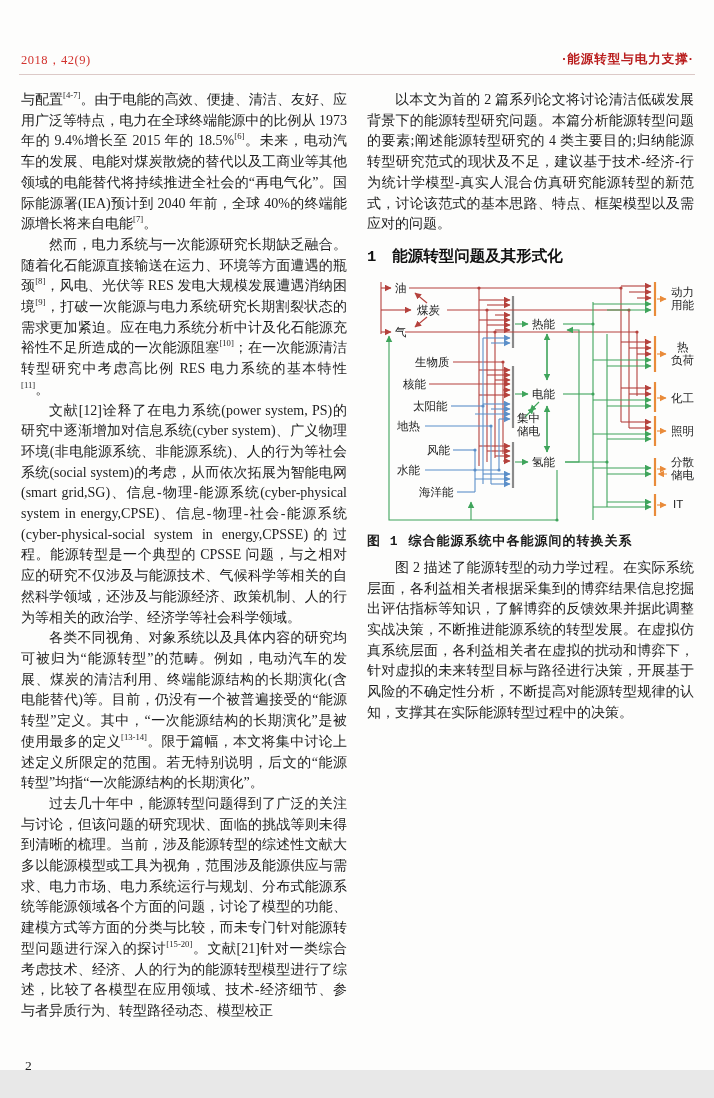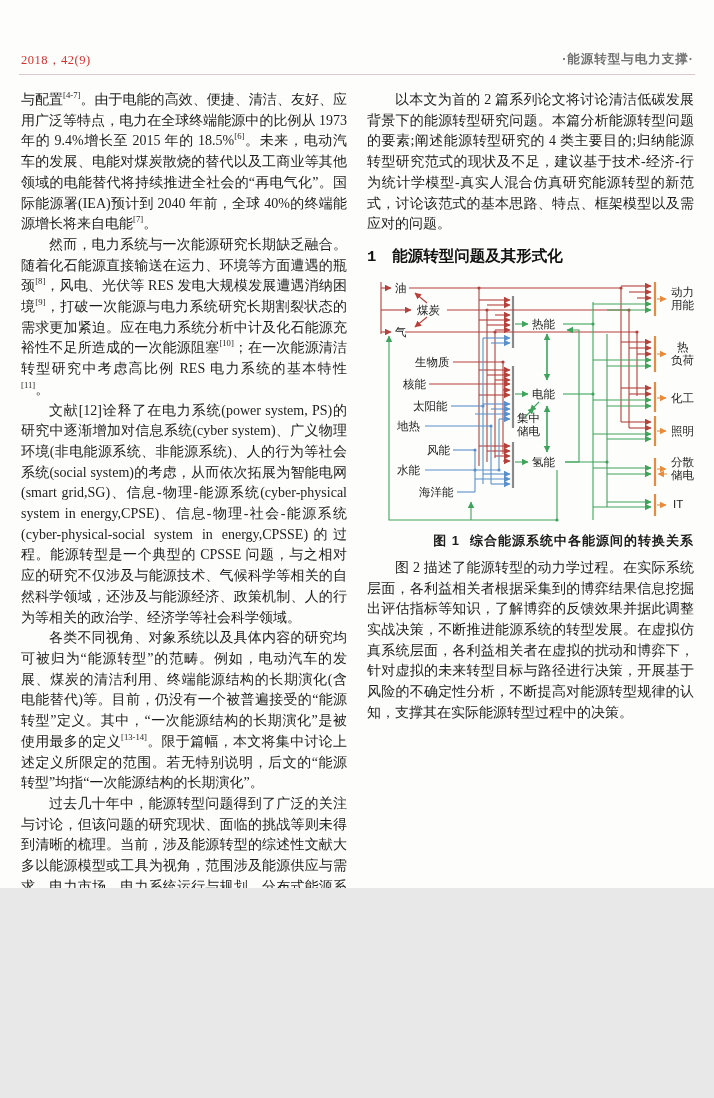--- a/index.html
+++ b/index.html
@@ -1,31 +1,31 @@
 <!DOCTYPE html>
 <html><head>
 <meta charset="utf-8">
 <style>
   html,body{margin:0;padding:0;background:#e8e8e8;}
   .page{
     position:relative;
-    width:714px;height:888px;
+    width:714px;height:1070px;
     background:#fdfdfc;
     overflow:hidden;
     font-family:"Liberation Serif","DejaVu Serif",serif;
     color:#1d1d1d;
   }
   
   .hdr-left{
     position:absolute;left:21px;top:52px;
     font-size:12.5px;color:#d2322e;letter-spacing:.5px;
   }
   .hdr-right{
     position:absolute;right:20px;top:51px;
-    font-size:12.5px;font-weight:bold;color:#737373;
+    font-size:12.5px;font-weight:bold;color:#b91c1c;
     font-family:"Liberation Sans","DejaVu Sans",sans-serif;
     letter-spacing:1px;
   }
   .hdr-rule{
     position:absolute;left:19px;top:74px;width:676px;height:0;
     border-top:1px solid #dcc9c7;
   }
   
   .col{position:absolute;top:90px;width:326px;}
   .col-left{left:21px;}
@@ -40,22 +40,22 @@
   h2.section{
     font-family:Liberation Mono, monospace;
     font-size:15.5px;font-weight:bold;color:#111;
     margin:11px 0 9px 0;
   }
   h2.section .sec-num{margin-right:16px;}
   
   figure.fig{margin:6px 0 8px 0;padding:0;}
   .fig svg{display:block;}
   .cap-zh{
-    margin-top:4px;text-align:right;
-    font-family:Liberation Sans, sans-serif;
+    margin-top:4px;text-align:left;
+    font-family:Liberation Mono, monospace;
     font-size:13px;font-weight:bold;letter-spacing:1px;
   }
   .cap-zh .cap-label{margin-right:10px;}
   .cap-en{
     margin:2px auto 0 auto;max-width:262px;text-align:center;
     font-size:12.5px;font-weight:bold;line-height:16px;
   }
   .cap-en .cap-label{margin-right:8px;}
   .fig text{
     font-family:"Liberation Sans","DejaVu Sans",sans-serif;

